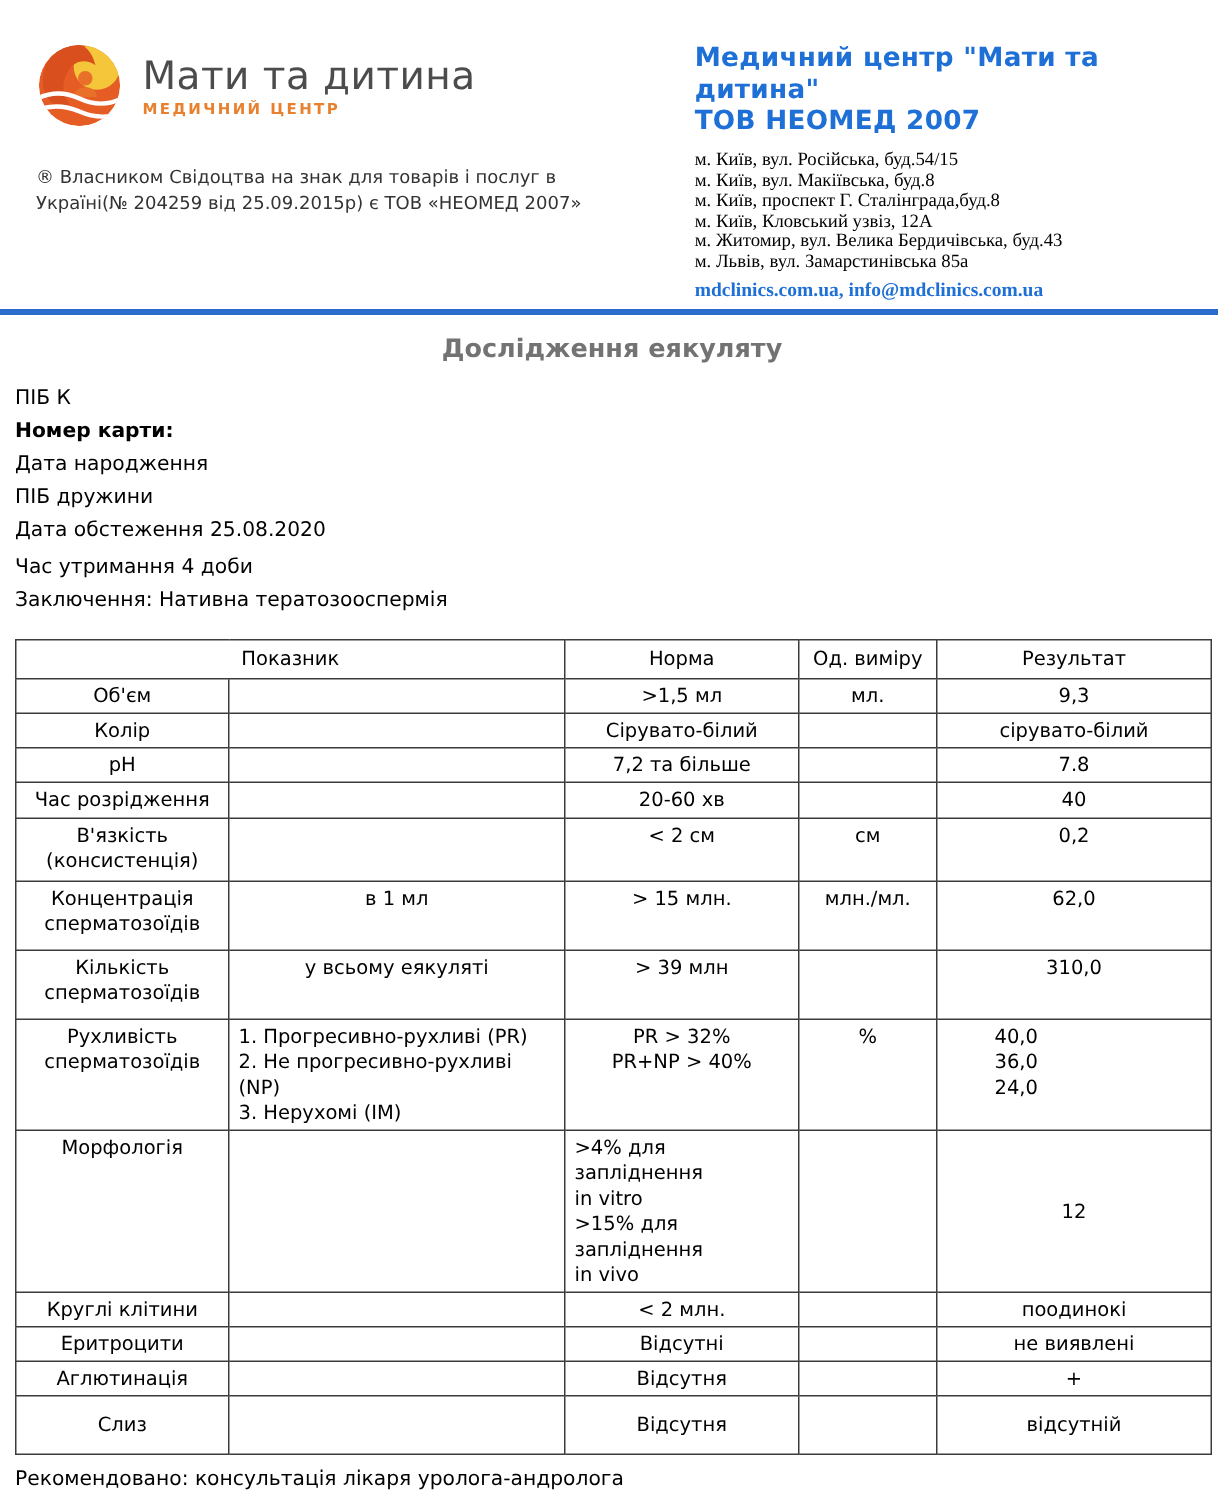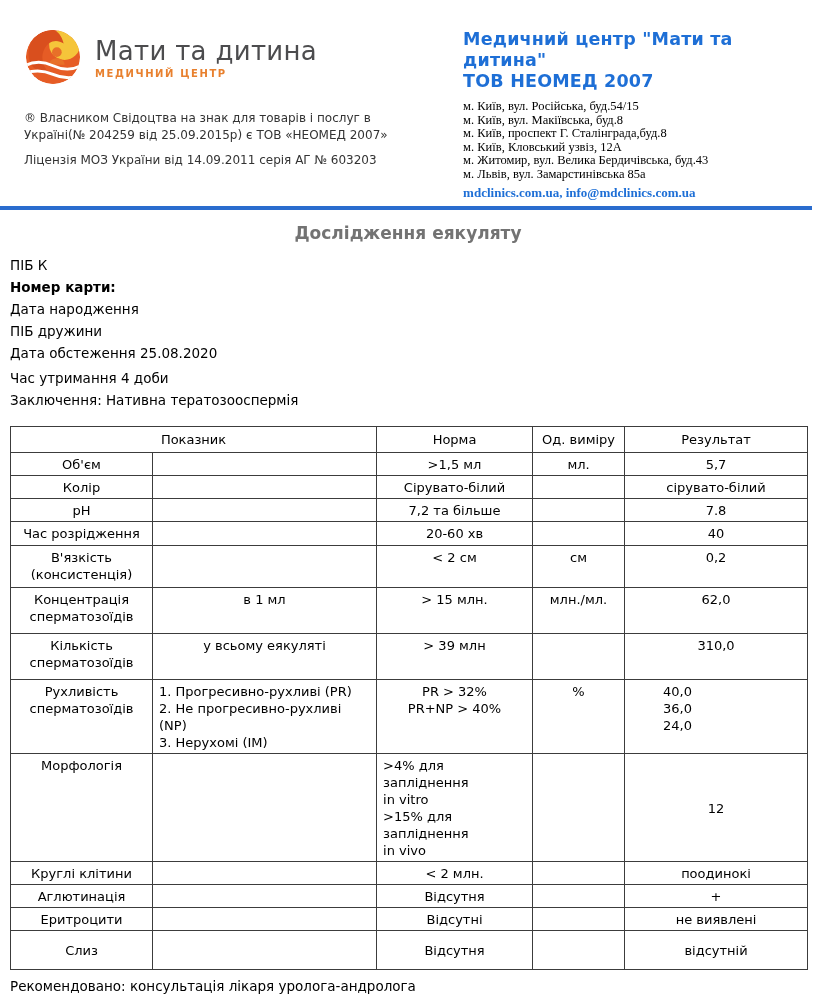--- a/index.html
+++ b/index.html
@@ -82,21 +82,20 @@
           <path d="M1 39 Q 15 32 30 39 T 59 39" stroke="#ffffff" stroke-width="3" fill="none"></path>
           <path d="M-2 48 Q 14 41 30 48 T 62 48" stroke="#ffffff" stroke-width="3" fill="none"></path>
         </g>
       </svg>
       <div class="brand-text">
         <div class="brand-name">Мати та дитина</div>
         <div class="brand-sub">МЕДИЧНИЙ ЦЕНТР</div>
       </div>
     </div>
     <div class="trademark">® Власником Свідоцтва на знак для товарів і послуг в Україні(№ 204259 від 25.09.2015р) є ТОВ «НЕОМЕД 2007»</div>
-    <div class="license">Ліцензія МОЗ України від 14.09.2011 серія АГ № 603203</div>
   </div>
 
   <div class="header-right">
     <div class="hr-title">
       <div>Медичний центр "Мати та дитина"</div>
       <div>ТОВ НЕОМЕД 2007</div>
     </div>
     <div class="addresses">
         <div>м. Київ, вул. Російська, буд.54/15</div>
         <div>м. Київ, вул. Макіївська, буд.8</div>
@@ -138,21 +137,21 @@
       <th>Од. виміру</th>
       <th>Результат</th>
     </tr>
   </thead>
   <tbody>
       <tr>
         <td>Об'єм</td>
         <td></td>
         <td>&gt;1,5 мл</td>
         <td>мл.</td>
-        <td>5,7</td>
+        <td>9,3</td>
       </tr>
       <tr>
         <td>Колір</td>
         <td></td>
         <td>Сірувато-білий</td>
         <td></td>
         <td>сірувато-білий</td>
       </tr>
       <tr>
         <td>pH</td>
@@ -216,32 +215,32 @@
         <td>12</td>
       </tr>
       <tr>
         <td>Круглі клітини</td>
         <td></td>
         <td>&lt; 2 млн.</td>
         <td></td>
         <td>поодинокі</td>
       </tr>
       <tr>
+        <td>Еритроцити</td>
+        <td></td>
+        <td>Відсутні</td>
+        <td></td>
+        <td>не виявлені</td>
+      </tr>
+      <tr>
         <td>Аглютинація</td>
         <td></td>
         <td>Відсутня</td>
         <td></td>
         <td>+</td>
-      </tr>
-      <tr>
-        <td>Еритроцити</td>
-        <td></td>
-        <td>Відсутні</td>
-        <td></td>
-        <td>не виявлені</td>
       </tr>
       <tr>
         <td>Слиз</td>
         <td></td>
         <td>Відсутня</td>
         <td></td>
         <td>відсутній</td>
       </tr>
     </tbody>
 </table>

